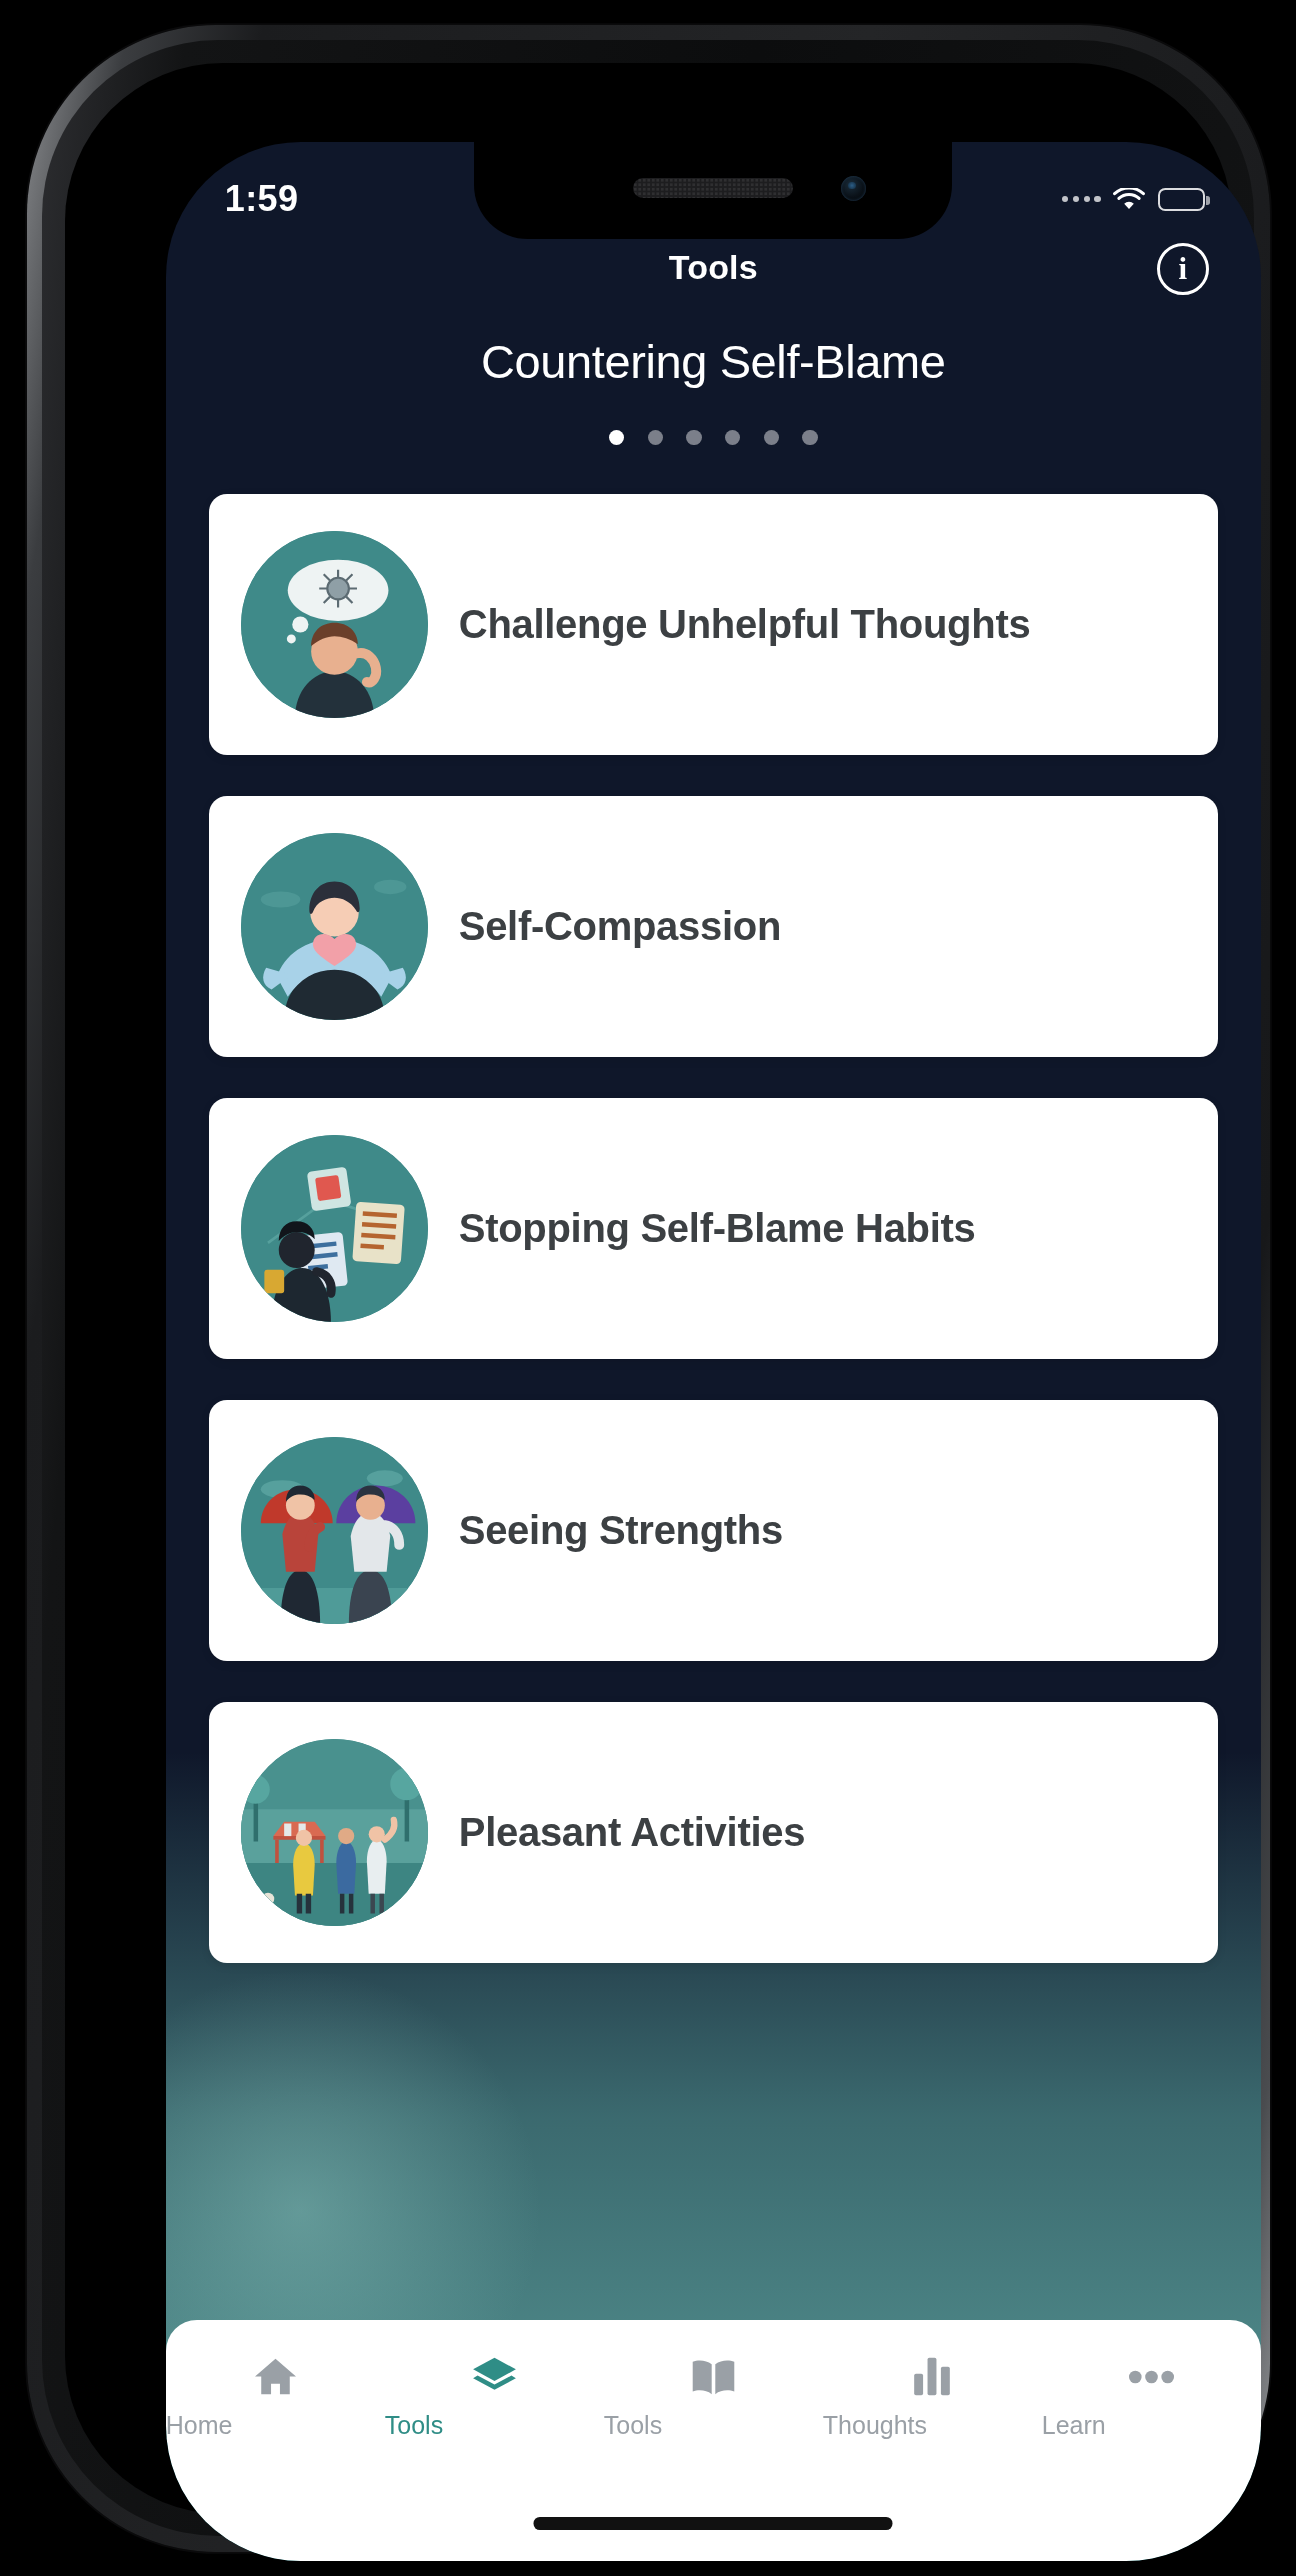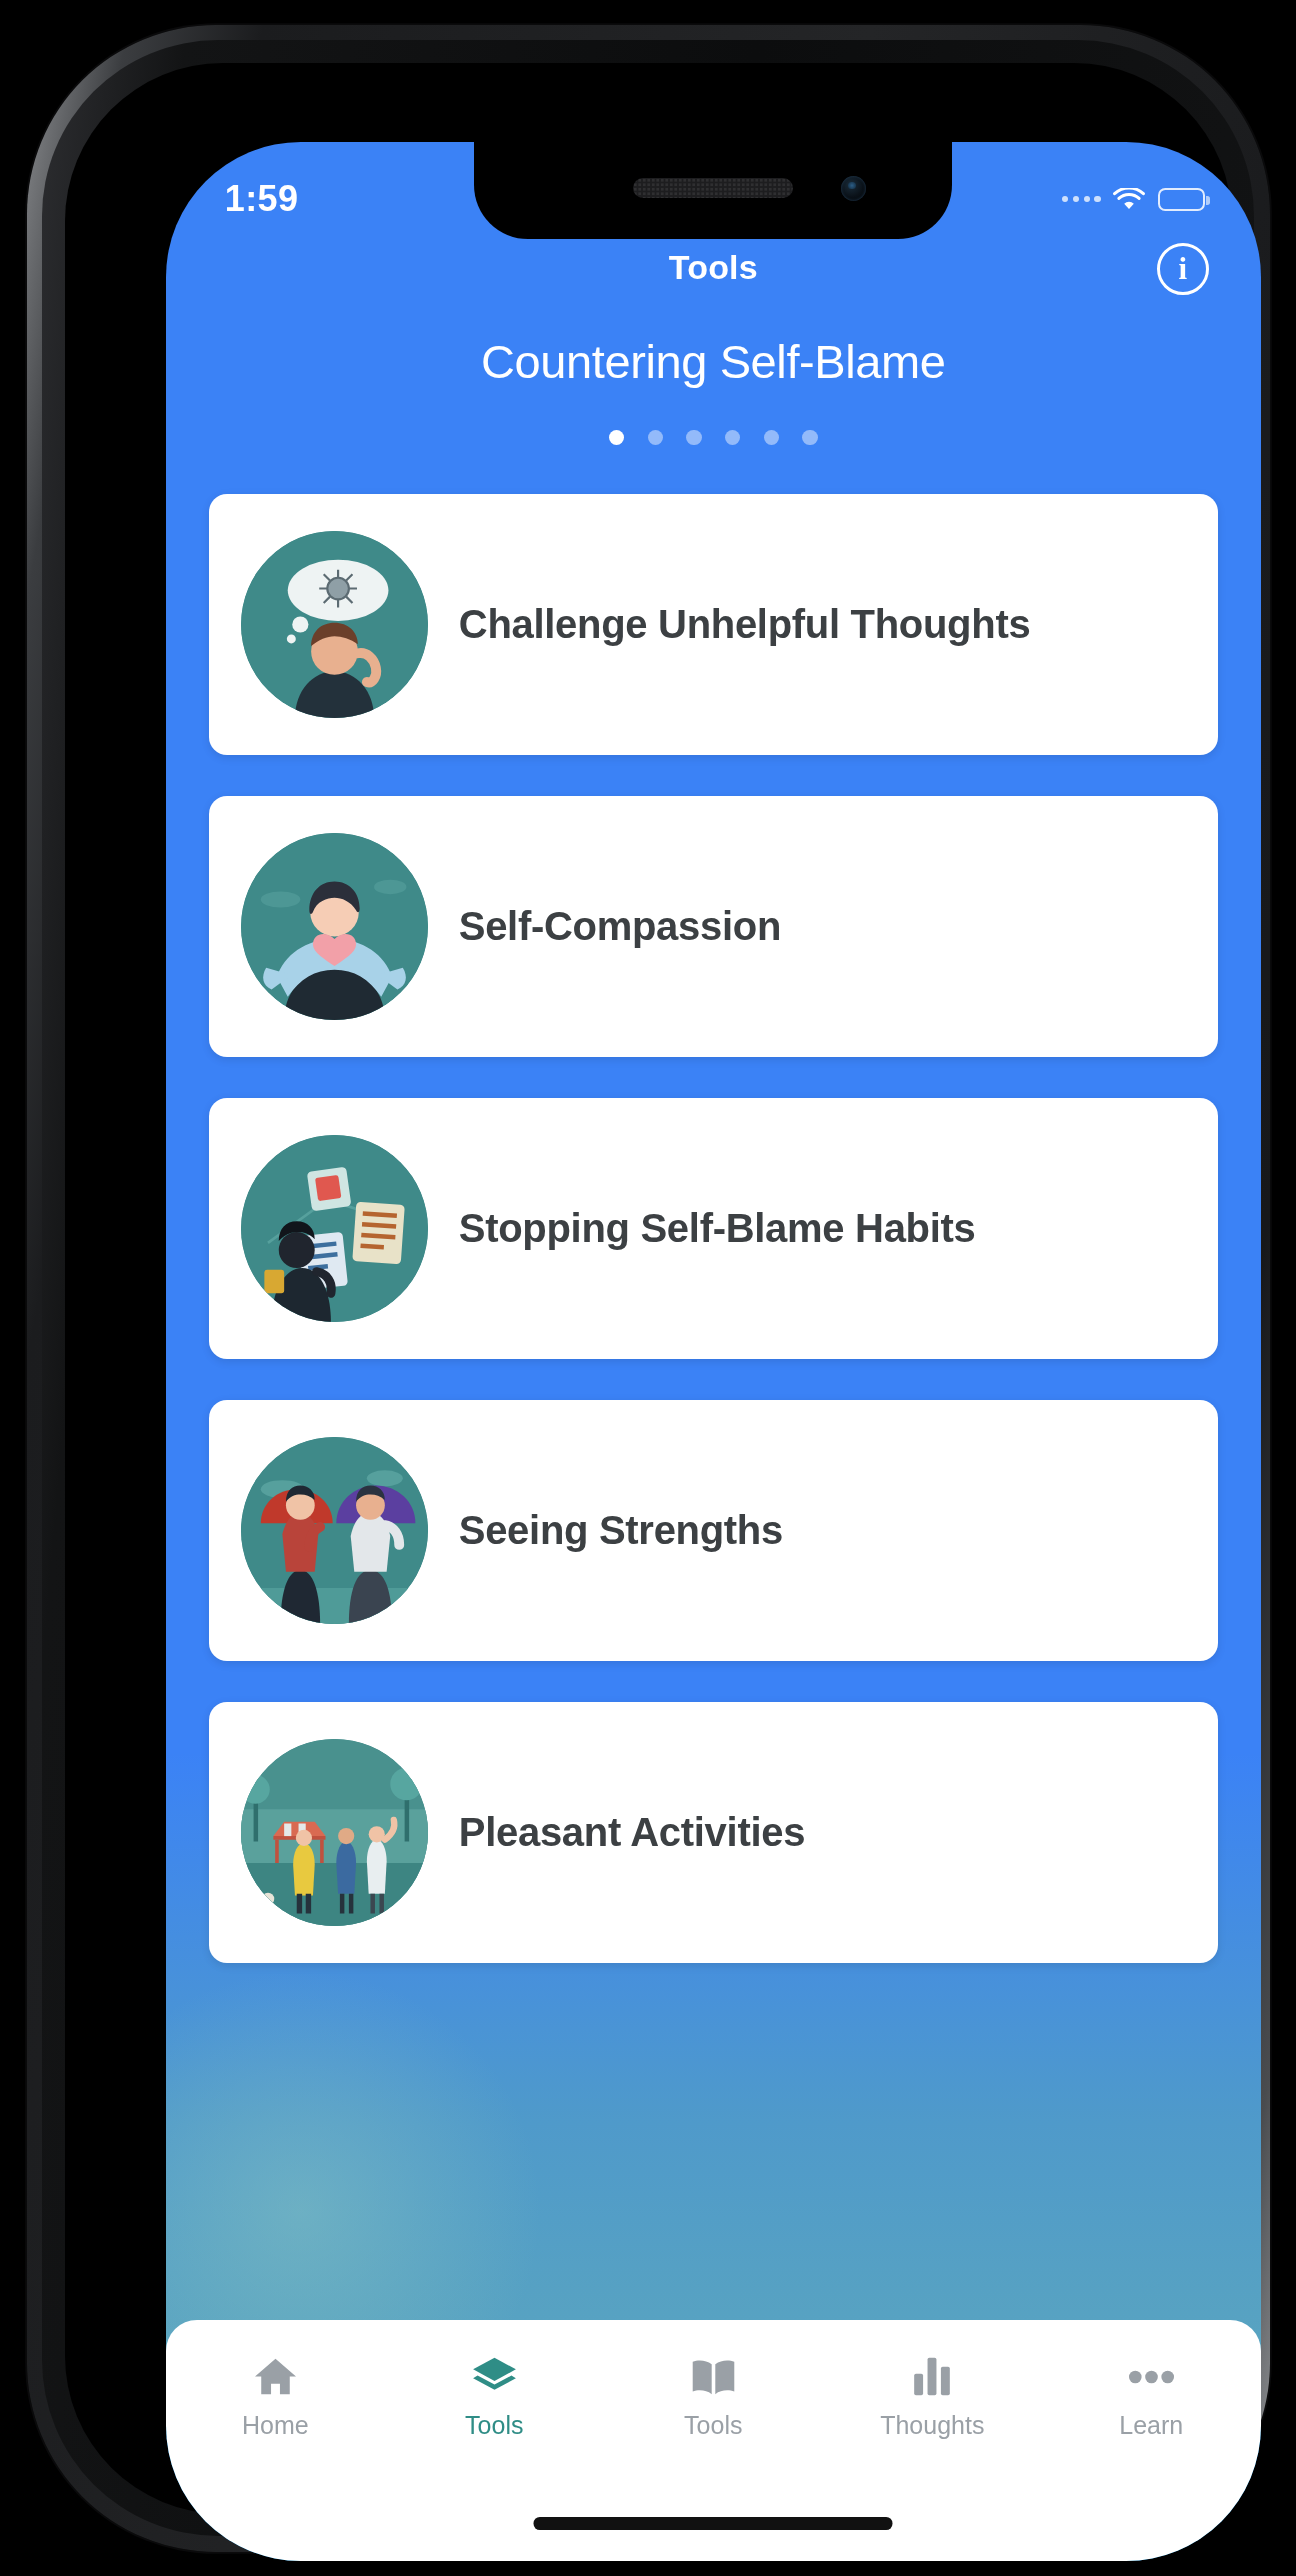--- a/index.html
+++ b/index.html
@@ -32,21 +32,21 @@
     width: 1167px; height: 2451px;
     border-radius: 158px;
     background: #000;
   }
   .screen {
     position: absolute;
     left: 101px; top: 79px;
     width: 1095px; height: 2419px;
     border-radius: 135px;
     overflow: hidden;
-    background: #3b82f6;
+    background: #0f172a;
   }
   
   .btn-side { position: absolute; background: linear-gradient(180deg,#6e7073,#2a2b2d 40%,#19191b 60%,#5d5f62); border-radius: 3.6px; }
   .btn-mute  { left: 21.6px;  top: 334px;  width: 9px; height: 86px; }
   .btn-volup { left: 21.6px;  top: 476px;  width: 9px; height: 158px; }
   .btn-voldn { left: 21.6px;  top: 667px;  width: 9px; height: 158px; }
   .btn-power { right: 21.6px; top: 548px;  width: 9px; height: 248px; }
 
   
   .notch {
@@ -143,21 +143,21 @@
     color: #3c4043; line-height: 1.22; letter-spacing: -0.3px;
   }
 
   
   .tabbar {
     position: absolute; left: 0; right: 0; bottom: 0; height: 241px;
     background: #fff; border-radius: 31px 31px 135px 135px;
     display: flex; align-items: flex-start; padding-top: 32px;
     z-index: 25;
   }
-  .tab { flex: 1; text-align: center; color: #9aa0a6; }
+  .tab { flex: 1; text-align: left; color: #9aa0a6; }
   .tab .ticon { height: 50px; display: flex; align-items: center; justify-content: center; }
   .tab .tlabel { margin-top: 9px; font-size: 25px; font-weight: 500; }
   .tab.active { color: #2f8d86; }
   .home-indicator {
     position: absolute; left: 50%; transform: translateX(-50%);
     bottom: 31px; width: 359px; height: 12.6px; border-radius: 6.3px; background: #111;
   }
 </style>
 </head>
 <body>

